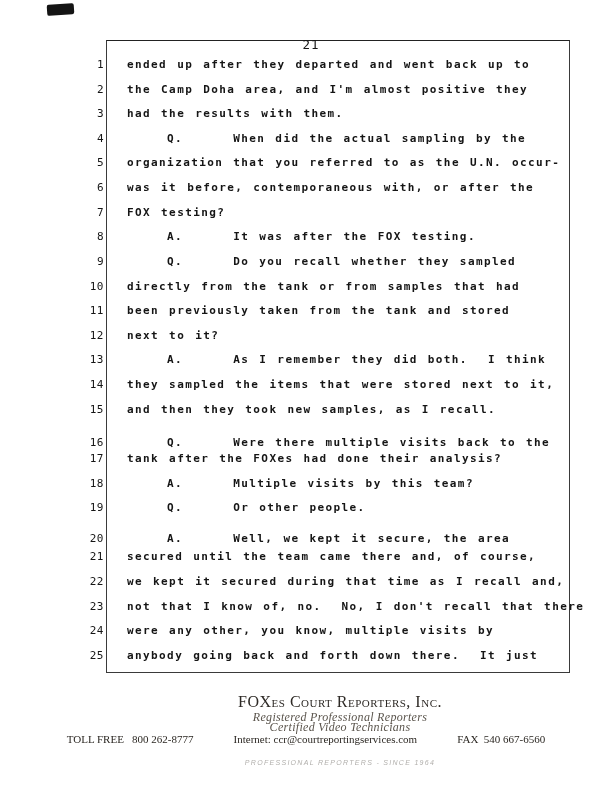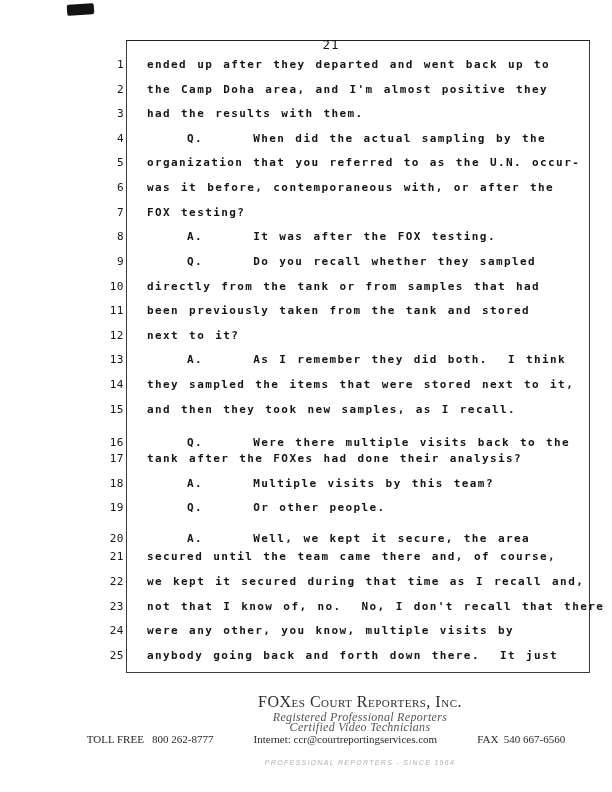--- a/index.html
+++ b/index.html
@@ -2,21 +2,21 @@
 <html><head>
 <meta charset="utf-8">
 <style>
   html,body{margin:0;padding:0;}
   body{
     width:612px;height:792px;position:relative;overflow:hidden;
     background:#ffffff;
     font-family:"DejaVu Sans Mono","Liberation Mono",monospace;
     color:#1c1c1c;
   }
-  .page{position:absolute;inset:0;margin-left:20px;}
+  .page{position:absolute;inset:0;}
   
   .artifact{
     position:absolute;left:47px;top:4px;width:27px;height:11px;
     background:#141414;border-radius:2px;transform:rotate(-4deg);
   }
   
   .type-box{
     position:absolute;left:106px;top:40px;width:464px;height:633px;
     border:1.5px solid #3a3a3a;border-top-color:#222;box-sizing:border-box;
   }

